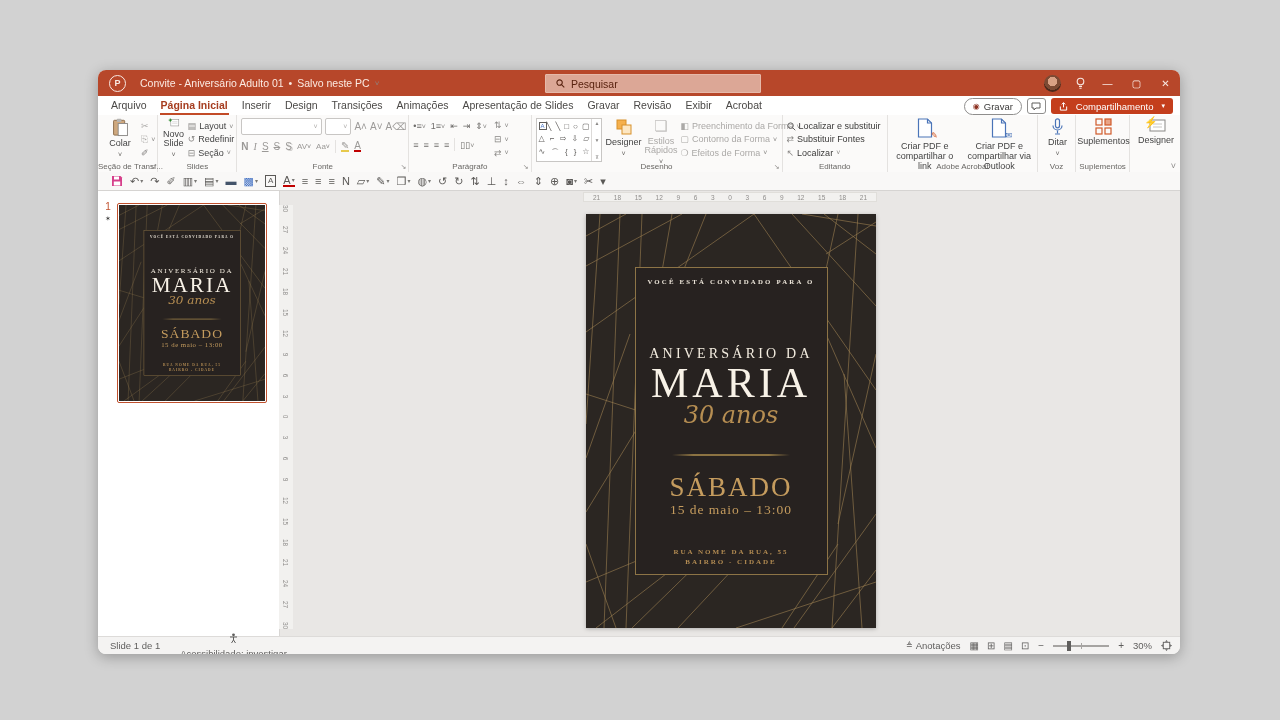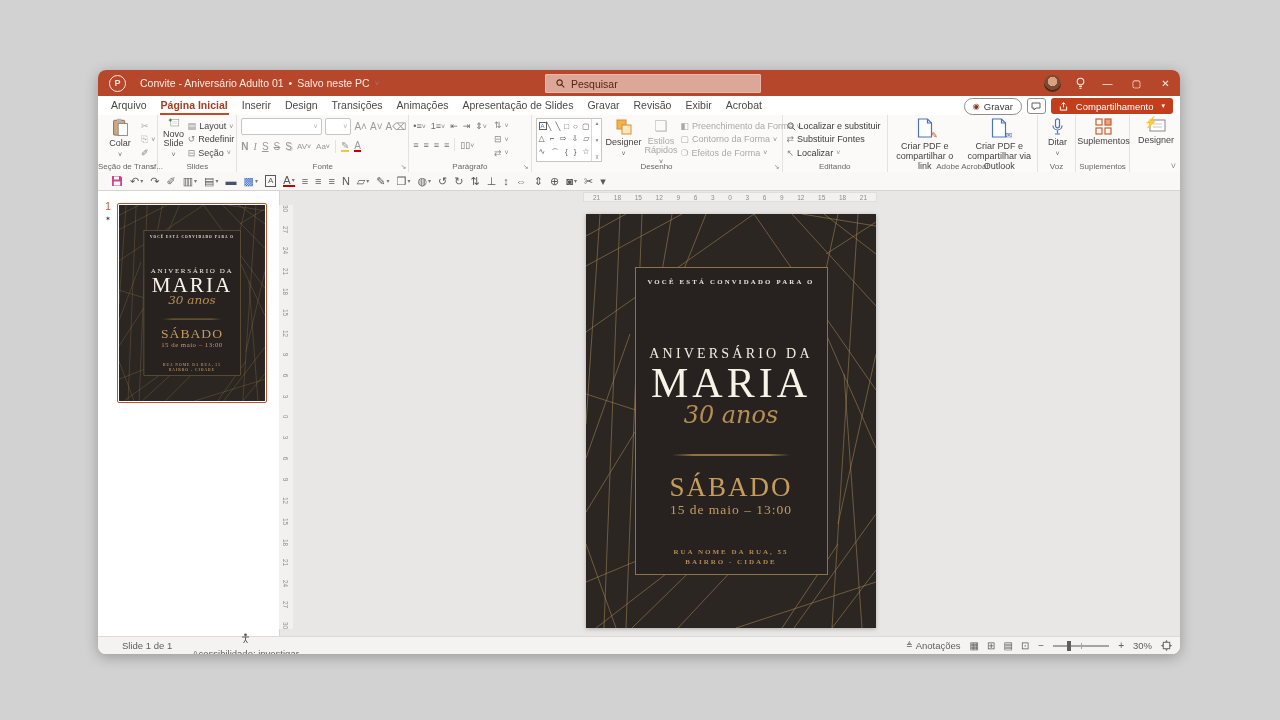--- a/index.html
+++ b/index.html
@@ -121,21 +121,21 @@
   .sd-datetime{position:absolute;left:0;right:0;top:288px;font-family:"Liberation Serif",serif;font-size:13.5px;
     letter-spacing:1px;color:#c59c5e;}
   .sd-addr1{position:absolute;left:0;right:0;top:334px;font-family:"Liberation Serif",serif;font-size:7px;
     letter-spacing:2px;font-weight:bold;color:#b28b52;}
   .sd-addr2{position:absolute;left:0;right:0;top:344px;font-family:"Liberation Serif",serif;font-size:7px;
     letter-spacing:2px;font-weight:bold;color:#b28b52;}
 
   
   .statusbar{position:absolute;left:0;bottom:0;right:0;height:17px;background:#f4f3f2;border-top:1px solid #dddbd9;
     display:flex;align-items:center;font-size:9.5px;color:#5f5e5d;}
-  .sb-left{display:flex;align-items:center;gap:20px;margin-left:24px;}
+  .sb-left{display:flex;align-items:center;gap:20px;margin-left:12px;}
   .sb-acc{display:flex;align-items:center;gap:4px;flex-direction:column;}
   .sb-right{position:absolute;right:8px;display:flex;align-items:center;gap:9px;}
   .sb-notes{display:flex;align-items:center;gap:3px;}
   .sb-views{display:flex;align-items:center;gap:8px;font-size:10px;color:#5f5e5d;}
   .zoom-track{width:56px;height:2px;background:#a6a4a2;position:relative;}
   .zoom-thumb{position:absolute;left:24%;top:-4px;width:4px;height:10px;background:#5f5e5d;}
   .zoom-mid{position:absolute;left:50%;top:-2px;width:1px;height:6px;background:#a6a4a2;}
   .sb-sign{font-size:10px;color:#5f5e5d;}
 </style>
 </head>

